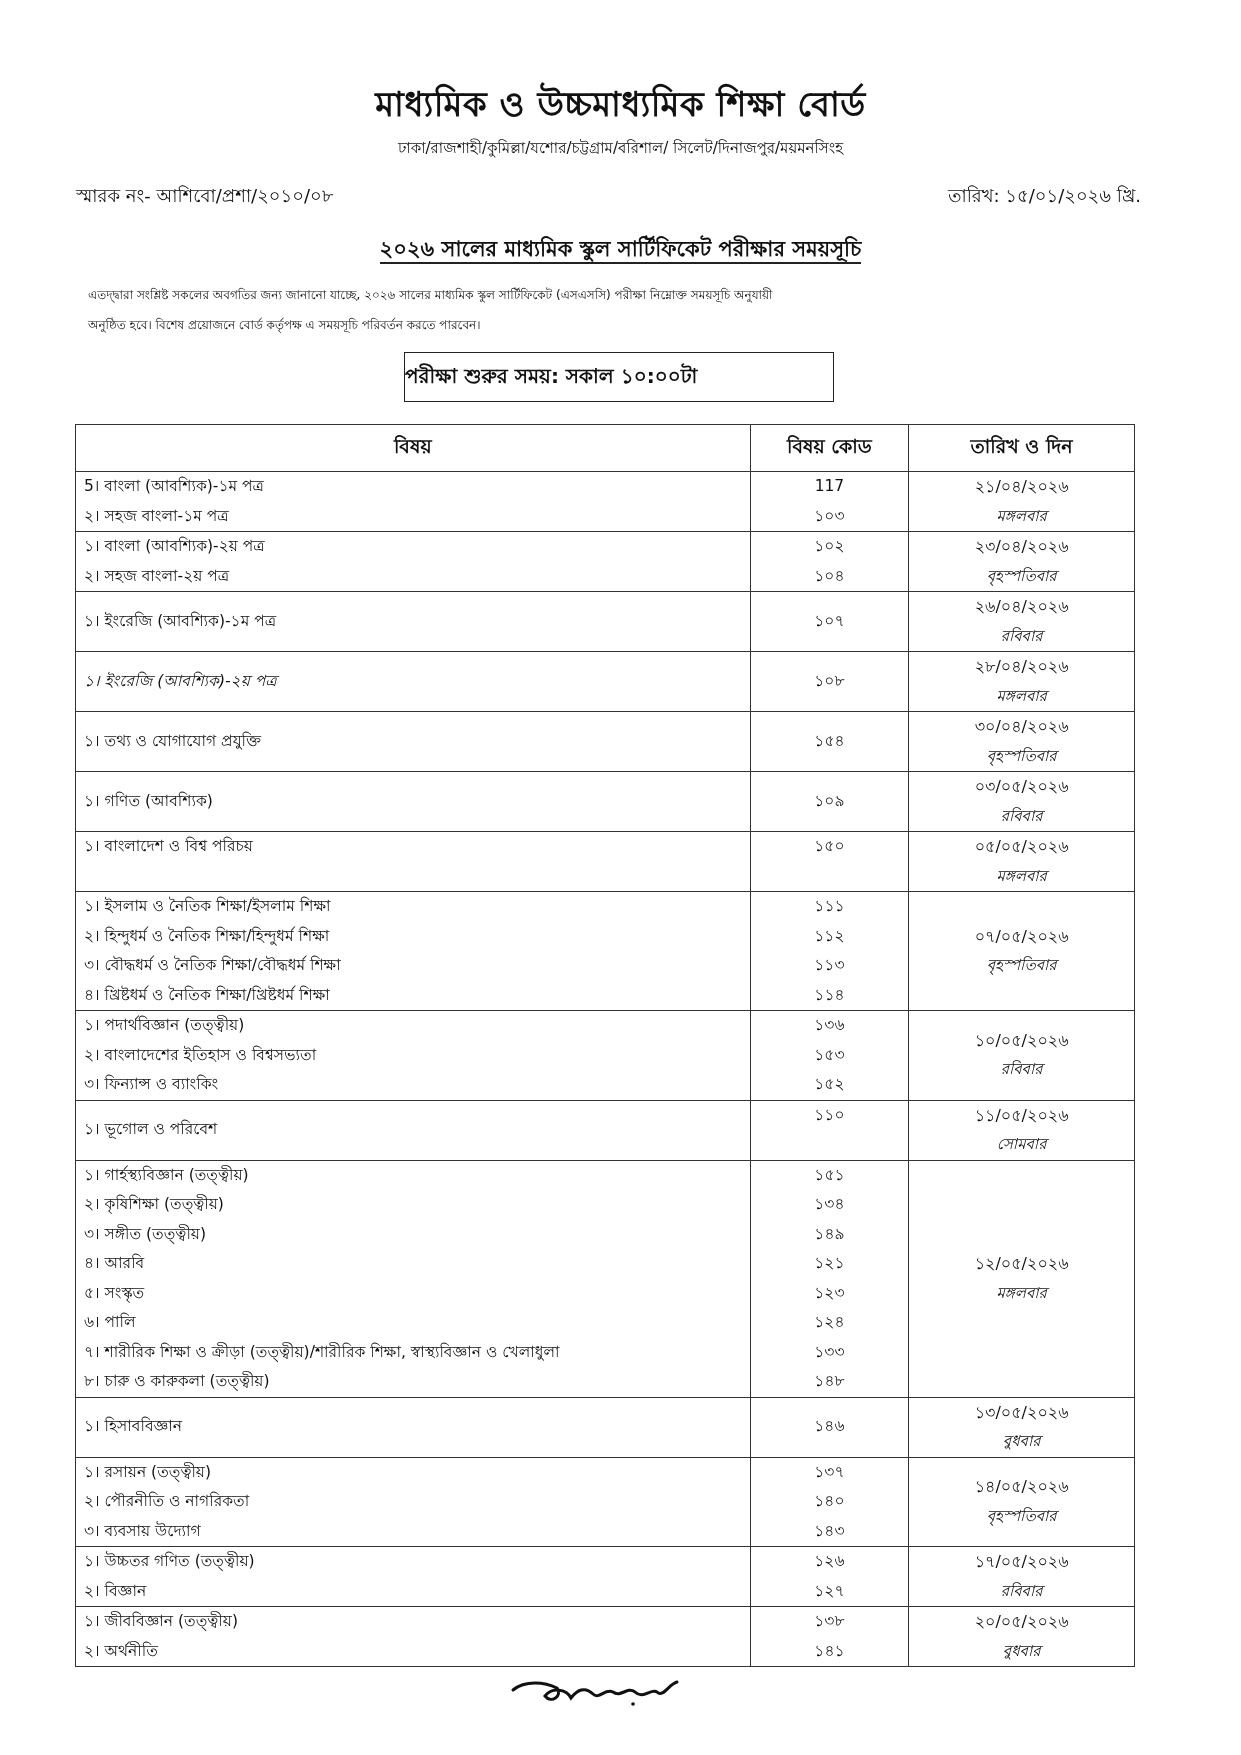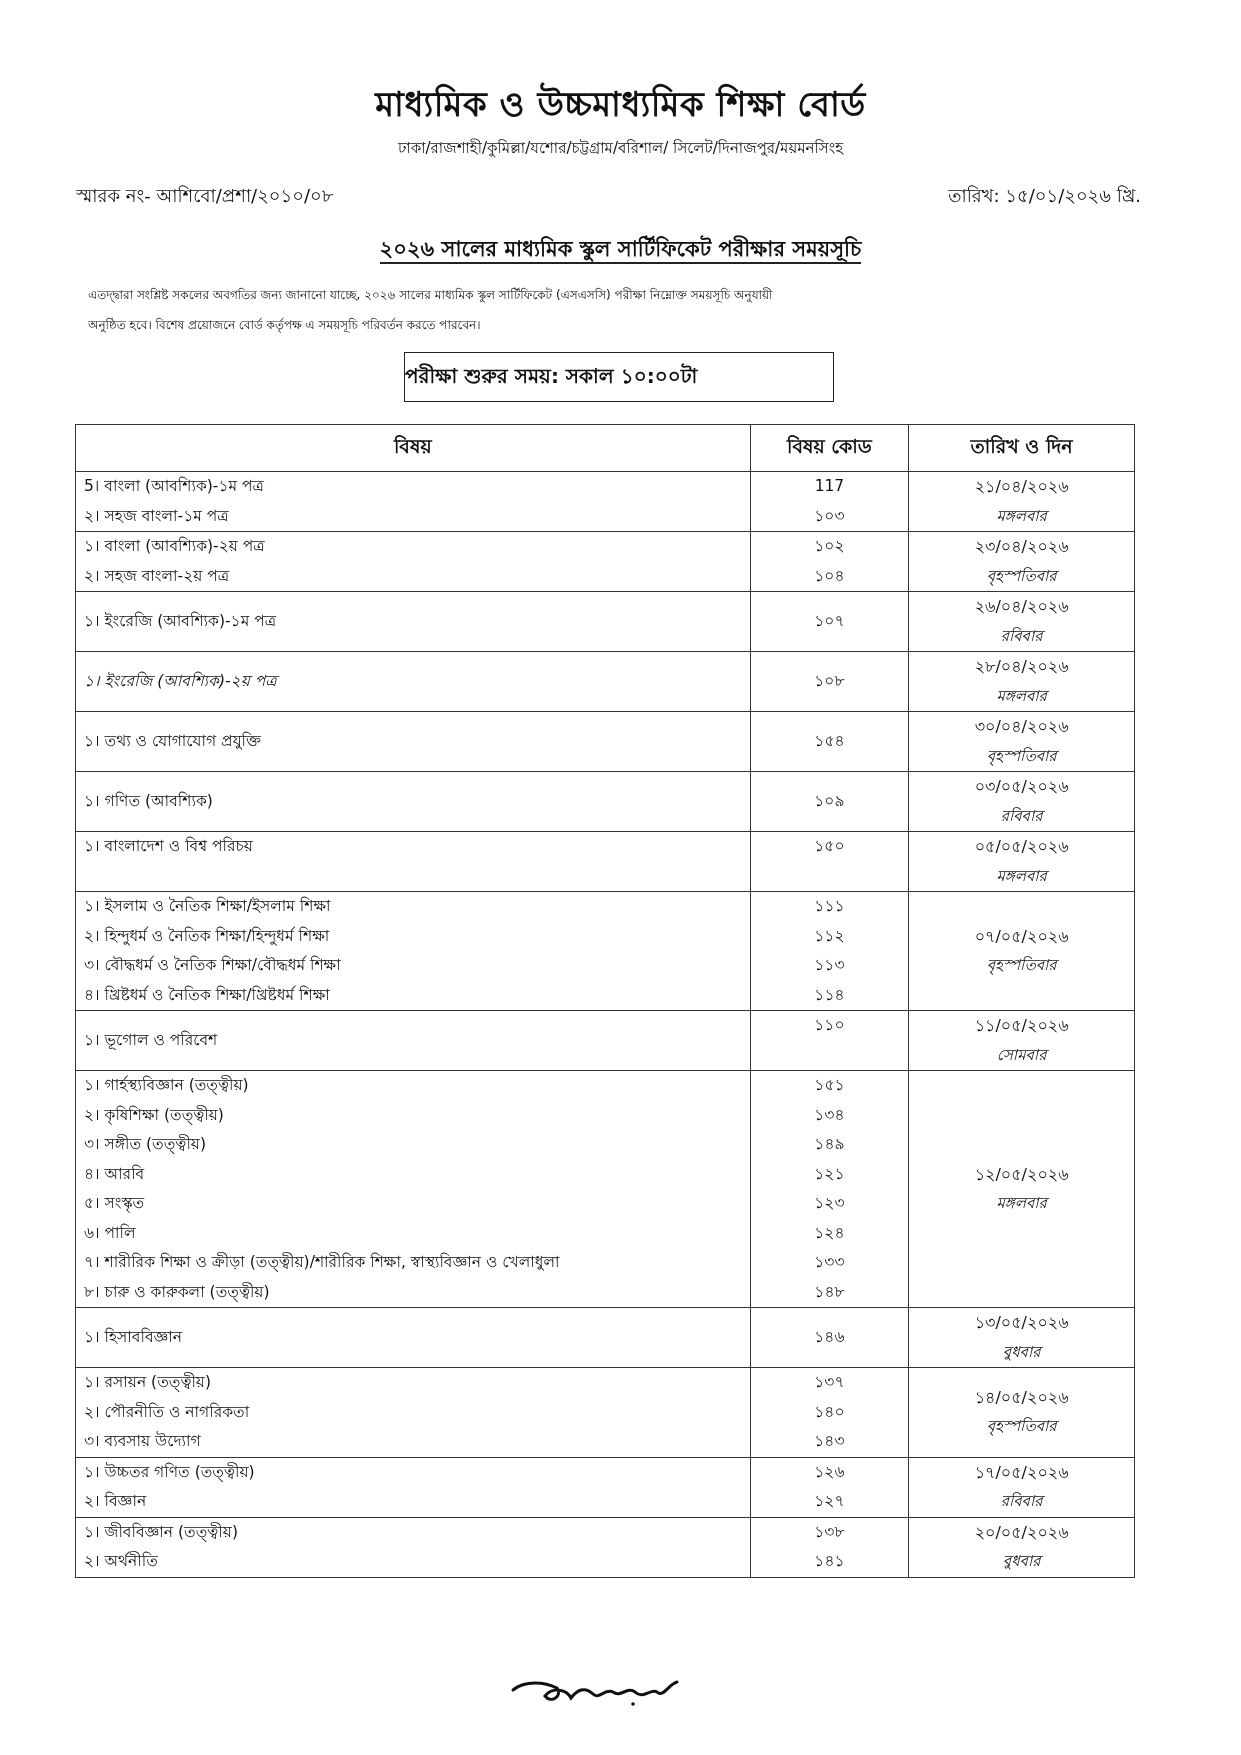--- a/index.html
+++ b/index.html
@@ -197,20 +197,36 @@
             <div class="line">১১২</div>
             <div class="line">১১৩</div>
             <div class="line">১১৪</div>
           </td>
           <td class="date-cell">
             <div class="d">০৭/০৫/২০২৬</div>
             <div class="w">বৃহস্পতিবার</div>
           </td>
         </tr>
         <tr>
+          <td class="subj-cell">
+            <div class="line">১। পদার্থবিজ্ঞান (তত্ত্বীয়)</div>
+            <div class="line">২। বাংলাদেশের ইতিহাস ও বিশ্বসভ্যতা</div>
+            <div class="line">৩। ফিন্যান্স ও ব্যাংকিং</div>
+          </td>
+          <td class="code-cell">
+            <div class="line">১৩৬</div>
+            <div class="line">১৫৩</div>
+            <div class="line">১৫২</div>
+          </td>
+          <td class="date-cell">
+            <div class="d">১০/০৫/২০২৬</div>
+            <div class="w">রবিবার</div>
+          </td>
+        </tr>
+        <tr>
           <td class="subj-cell" style="height: 59px;">
             <div class="line">১। ভূগোল ও পরিবেশ</div>
           </td>
           <td class="code-cell top-align">
             <div class="line">১১০</div>
             <div class="line"></div>
           </td>
           <td class="date-cell">
             <div class="d">১১/০৫/২০২৬</div>
             <div class="w">সোমবার</div>

